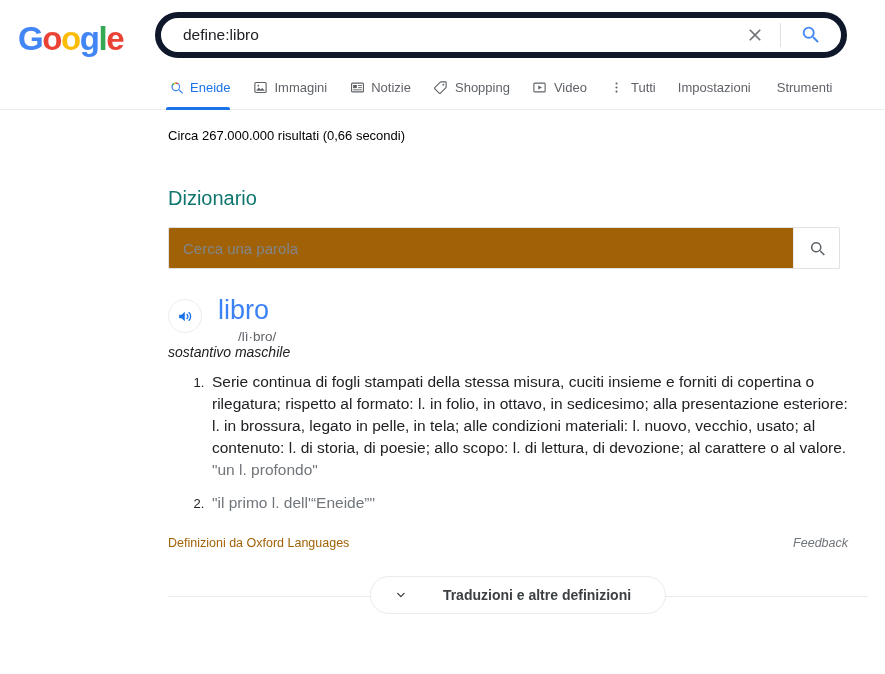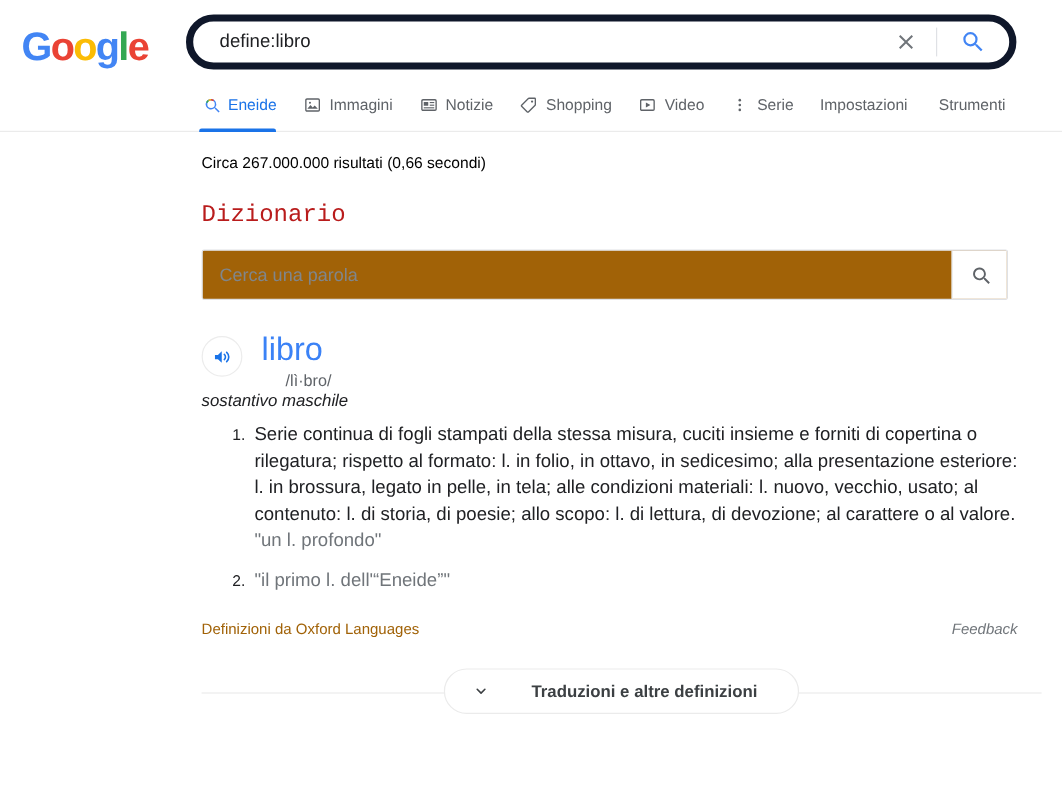--- a/index.html
+++ b/index.html
@@ -128,25 +128,24 @@
   
   .stats {
     margin: 18px 0 0 168px;
     font-size: 13px;
     color: #000000;
   }
 
   
   .content { margin-left: 168px; width: 680px; position: relative; }
   .dict-title {
-    margin-top: 25px;
+    margin-top: 44px;
     font-size: 20px;
-    color: #b91c1c;
+    color: #0f766e;
     font-weight: 400;
-    font-family: Liberation Mono, monospace;
   }
   .word-search {
     margin-top: 17px;
     width: 672px;
     height: 42px;
     border: 1px solid #dfe1e5;
     border-radius: 2px;
     display: flex;
     align-items: stretch;
     background: #a16207;
@@ -359,21 +358,21 @@
     </div>
 
     <div class="tab">
       <span class="ticon">
         <svg width="15" height="15" viewBox="0 0 24 24">
           <circle cx="12" cy="5.5" r="1.7" fill="#5f6368"></circle>
           <circle cx="12" cy="12" r="1.7" fill="#5f6368"></circle>
           <circle cx="12" cy="18.5" r="1.7" fill="#5f6368"></circle>
         </svg>
       </span>
-      <span>Serie</span>
+      <span>Tutti</span>
     </div>
 
     <div class="tab plain">
       <span>Impostazioni</span>
     </div>
 
     <div class="tab plain last">
       <span>Strumenti</span>
     </div>
   </div>

